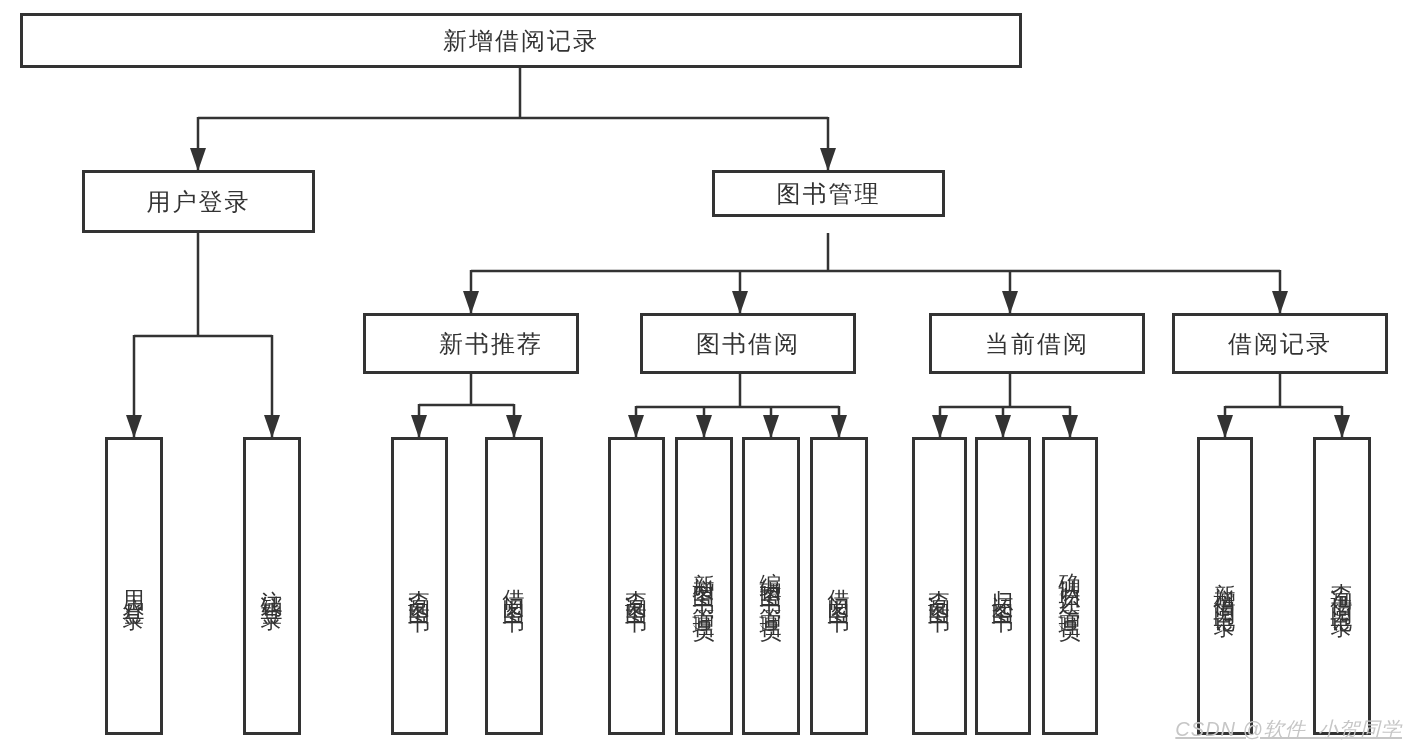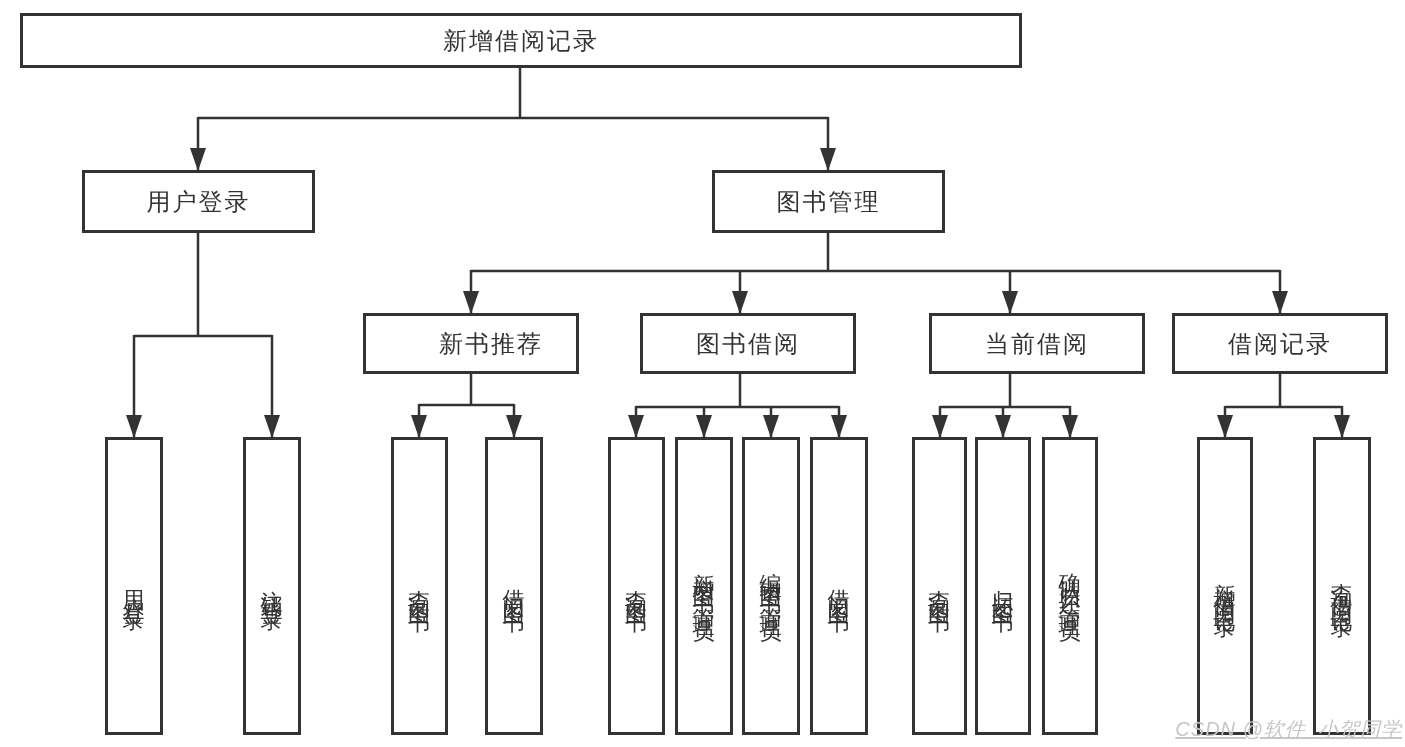--- a/index.html
+++ b/index.html
@@ -116,21 +116,21 @@
     </g>
   </svg>
 
   <div class="hbox" style="left:20px; top:13px; width:1002px; height:55px;">
     <span>新增借阅记录</span>
   </div>
 
   <div class="hbox" style="left:82px; top:170px; width:233px; height:63px;">
     <span>用户登录</span>
   </div>
-  <div class="hbox" style="left:712px; top:170px; width:233px; height:63px;">
+  <div class="hbox" style="left:712px; top:170px; width:233px; height:47px;">
     <span>图书管理</span>
   </div>
 
   <div class="hbox" style="left:363px; top:313px; width:216px; height:61px;padding-left:40px;">
     <span>新书推荐</span>
   </div>
   <div class="hbox" style="left:632px; top:313px; width:216px; height:61px;margin-left:8px;">
     <span>图书借阅</span>
   </div>
   <div class="hbox" style="left:929px; top:313px; width:216px; height:61px;">

